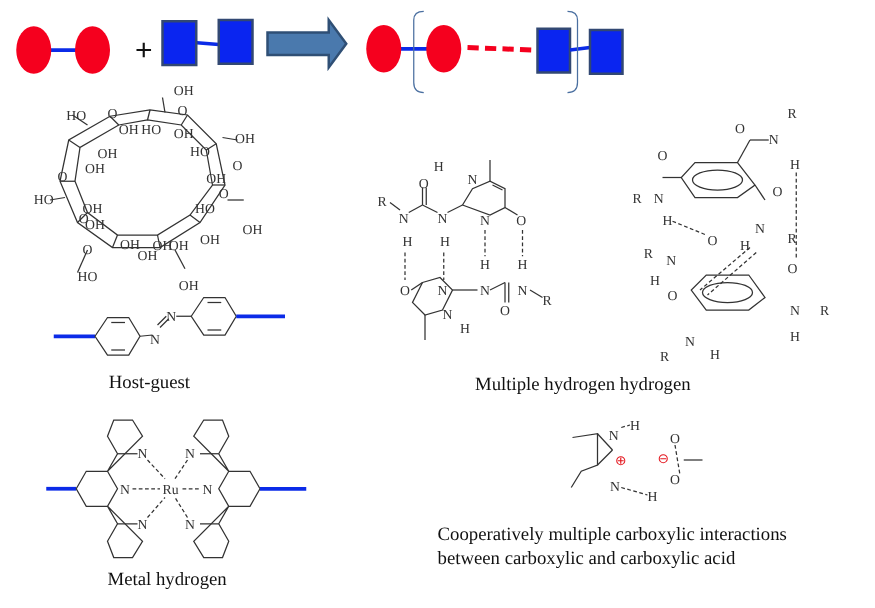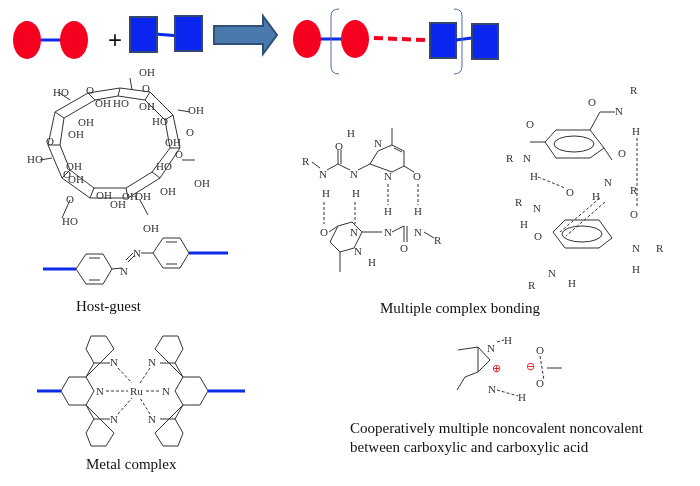--- a/index.html
+++ b/index.html
@@ -110,21 +110,21 @@
     <line class="bond" x1="141" y1="253" x2="153" y2="253"></line>
     <polygon class="bond" points="153,253 163,238 180,238 189,253 180,268 163,268"></polygon>
     <line class="bond" x1="166" y1="242" x2="177" y2="242"></line>
       <line class="bond" x1="166" y1="264" x2="177" y2="264"></line>
     <line x1="189" y1="253" x2="228" y2="253" stroke="#0b2be8" stroke-width="3"></line>
     <text x="120" y="275">N</text>
     <text x="133" y="257">N</text>
   </g>
 </svg>
 
-<div class="lbl" style="left:76px; top:298px;">Host-guest</div>
+<div class="lbl" style="left:87px; top:298px;">Host-guest</div>
 
 <svg class="chem" width="700" height="486" style="pointer-events:none">
   <line x1="37" y1="391" x2="61" y2="391" stroke="#0b2be8" stroke-width="3"></line>
 
   <polygon class="bond" points="61,391 69,377 86,377 94,391 86,405 69,405"></polygon>
   <polygon class="bond" points="86,377 94,363 86,349 91,336 106,336 114,349"></polygon>
   <polygon class="bond" points="86,405 94,419 86,433 91,446 106,446 114,433"></polygon>
   <line class="bond" x1="94" y1="363" x2="110" y2="363"></line>
   <line class="bond" x1="94" y1="419" x2="110" y2="419"></line>
   <text x="96" y="395">N</text>
@@ -143,21 +143,21 @@
 
   <text x="130" y="395">Ru</text>
   <line class="hb" x1="106" y1="391" x2="128" y2="391"></line>
     <line class="hb" x1="146" y1="391" x2="160" y2="391"></line>
   <line class="hb" x1="118" y1="368" x2="132" y2="383"></line>
     <line class="hb" x1="118" y1="414" x2="132" y2="398"></line>
   <line class="hb" x1="150" y1="368" x2="140" y2="383"></line>
     <line class="hb" x1="150" y1="414" x2="140" y2="398"></line>
 </svg>
 
-<div class="lbl" style="left:86px; top:456px;">Metal complex</div>
+<div class="lbl" style="left:86px; top:456px;">Metal hydrogen</div>
 
 <svg class="chem" width="700" height="486" style="pointer-events:none">
   <g>
     <text x="302" y="165">R</text>
     <line class="bond" x1="312" y1="162" x2="320" y2="168"></line>
     <text x="319" y="178">N</text>
       <text x="322" y="197">H</text>
     <line class="bond" x1="327" y1="170" x2="338" y2="164"></line>
     <line class="bond" x1="338" y1="164" x2="338" y2="150"></line>
       <line class="bond" x1="341" y1="164" x2="341" y2="150"></line>
@@ -196,21 +196,21 @@
     <text x="414" y="215">H</text>
       <text x="414" y="236">N</text>
     <line class="bond" x1="424" y1="232" x2="434" y2="238"></line>
     <text x="434" y="244">R</text>
     <text x="354" y="255">N</text>
       <text x="368" y="266">H</text>
     <line class="bond" x1="340" y1="252" x2="340" y2="272"></line>
   </g>
 </svg>
 
-<div class="lbl" style="left:380px; top:300px;">Multiple complex bonding</div>
+<div class="lbl" style="left:380px; top:300px;">Multiple hydrogen hydrogen</div>
 
 <svg class="chem" width="700" height="486" style="pointer-events:none">
   <g>
     <polygon class="bond" points="556,130 590,130 604,148 590,158 556,158 545,142"></polygon>
     <ellipse cx="574" cy="144" rx="20" ry="8" class="bond"></ellipse>
     <line class="bond" x1="590" y1="130" x2="600" y2="112"></line>
     <text x="588" y="106">O</text>
       <line class="bond" x1="600" y1="112" x2="615" y2="112"></line>
     <text x="615" y="115">N</text>
       <text x="630" y="94">R</text>
@@ -263,14 +263,14 @@
   <text x="518" y="401">H</text>
   <text x="536" y="387">O</text>
   <text x="492" y="372" fill="#e4161e" font-size="12" style="fill:#e4161e">⊕</text>
   <text x="526" y="370" fill="#e4161e" font-size="12" style="fill:#e4161e">⊖</text>
   <line class="bond" x1="547" y1="368" x2="562" y2="368"></line>
   <line class="hb" x1="540" y1="356" x2="544" y2="380"></line>
   <line class="hb" x1="497" y1="342" x2="504" y2="340"></line>
   <line class="hb" x1="497" y1="390" x2="518" y2="396"></line>
 </svg>
 
-<div class="lbl" style="left:350px; top:420px;">Cooperatively multiple noncovalent noncovalent</div>
+<div class="lbl" style="left:350px; top:420px;">Cooperatively multiple carboxylic interactions</div>
 <div class="lbl" style="left:350px; top:439px;">between carboxylic and carboxylic acid</div>
 
 </body></html>

